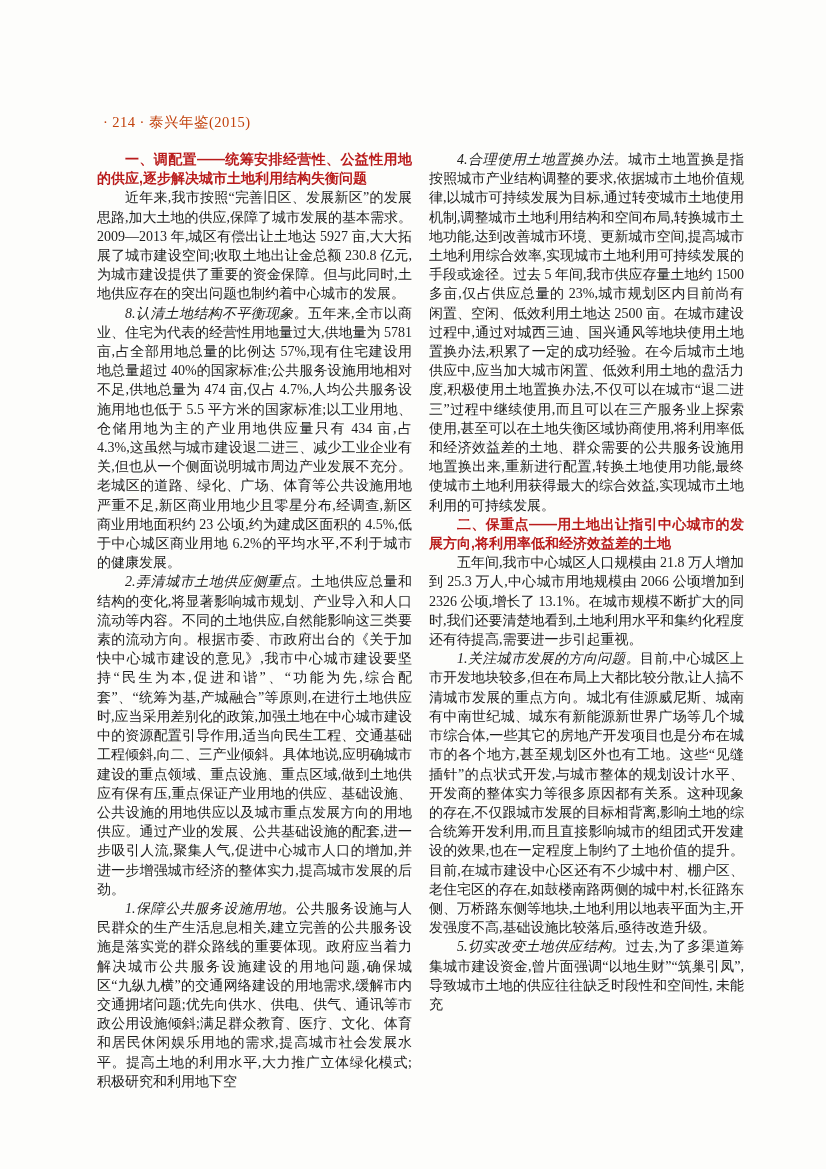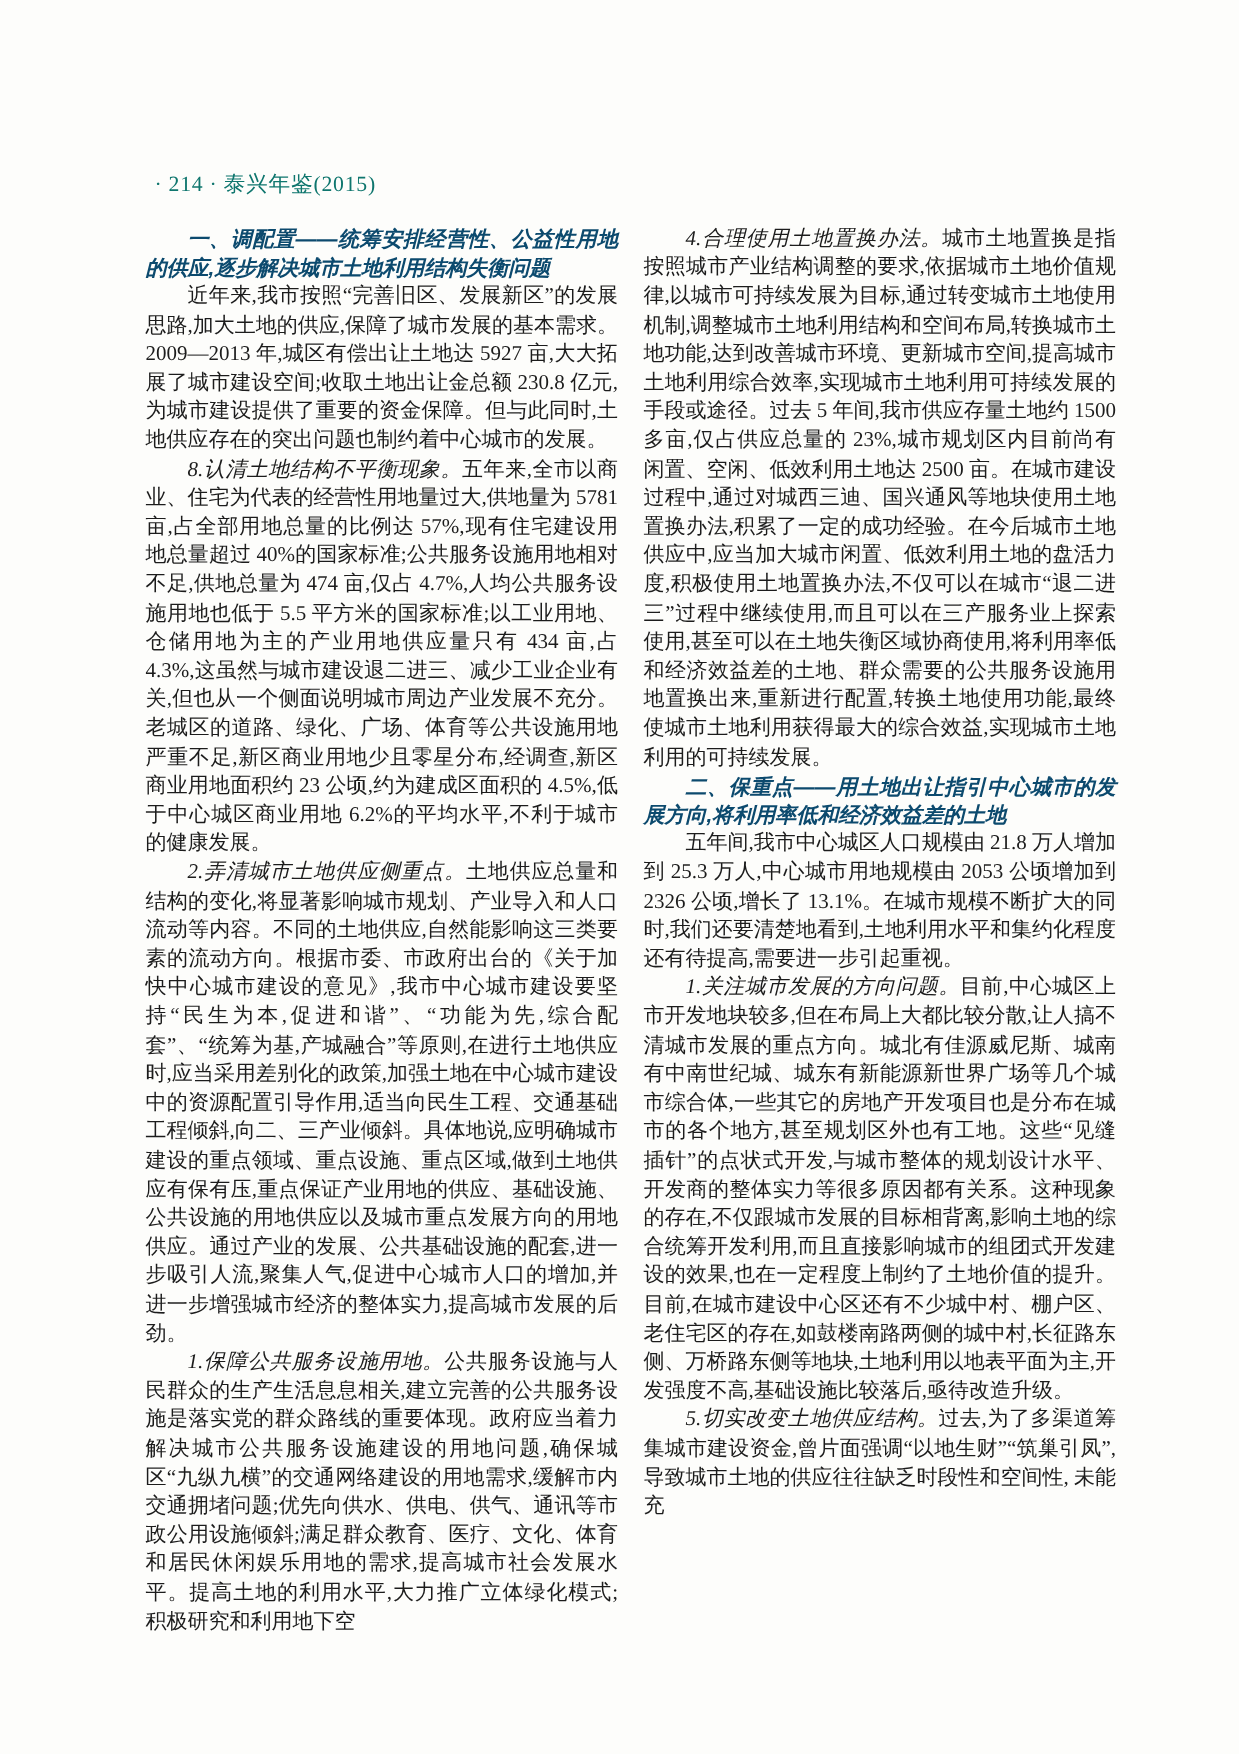--- a/index.html
+++ b/index.html
@@ -15,21 +15,21 @@
     position: absolute;
     inset: 0;
     background: #fdfdfb;
   }
   .running-header {
     position: absolute;
     left: 99px;
     top: 113px;
     font-size: 14.5px;
     letter-spacing: 0.5px;
-    color: #0f766e;
+    color: #c2410c;
     white-space: nowrap;
   }
   .running-header .dot { padding: 0 4px; }
   .running-header .pagenum { font-family: "Liberation Serif", serif; }
   .running-header .booktitle { font-weight: 500; }
   .columns {
     position: absolute;
     left: 97px;
     top: 150px;
     width: 648px;
@@ -42,22 +42,21 @@
     line-height: 19.2px;
     text-align: justify;
     text-justify: inter-character;
     color: #1c1c1c;
   }
   .col p { margin: 0; }
   .heading {
     font-family: "Liberation Sans", sans-serif;
     font-weight: bold;
     text-indent: 2em;
-    color: #0c4a6e;
-    font-style: italic;
+    color: #b91c1c;
   }
   .para { text-indent: 2em; }
   .para.no-indent { text-indent: 0; }
   .kai { font-style: italic; }
 </style>
 </head>
 <body>
 
 <div class="sheet">
 
@@ -71,20 +70,20 @@
       <p class="heading">一、调配置——统筹安排经营性、公益性用地的供应,逐步解决城市土地利用结构失衡问题</p>
       <p class="para">近年来,我市按照“完善旧区、发展新区”的发展思路,加大土地的供应,保障了城市发展的基本需求。2009—2013 年,城区有偿出让土地达 5927 亩,大大拓展了城市建设空间;收取土地出让金总额 230.8 亿元,为城市建设提供了重要的资金保障。但与此同时,土地供应存在的突出问题也制约着中心城市的发展。</p>
       <p class="para"><span class="kai">8.认清土地结构不平衡现象。</span><span>五年来,全市以商业、住宅为代表的经营性用地量过大,供地量为 5781 亩,占全部用地总量的比例达 57%,现有住宅建设用地总量超过 40%的国家标准;公共服务设施用地相对不足,供地总量为 474 亩,仅占 4.7%,人均公共服务设施用地也低于 5.5 平方米的国家标准;以工业用地、仓储用地为主的产业用地供应量只有 434 亩,占 4.3%,这虽然与城市建设退二进三、减少工业企业有关,但也从一个侧面说明城市周边产业发展不充分。老城区的道路、绿化、广场、体育等公共设施用地严重不足,新区商业用地少且零星分布,经调查,新区商业用地面积约 23 公顷,约为建成区面积的 4.5%,低于中心城区商业用地 6.2%的平均水平,不利于城市的健康发展。</span></p>
       <p class="para"><span class="kai">2.弄清城市土地供应侧重点。</span><span>土地供应总量和结构的变化,将显著影响城市规划、产业导入和人口流动等内容。不同的土地供应,自然能影响这三类要素的流动方向。根据市委、市政府出台的《关于加快中心城市建设的意见》,我市中心城市建设要坚持“民生为本,促进和谐”、“功能为先,综合配套”、“统筹为基,产城融合”等原则,在进行土地供应时,应当采用差别化的政策,加强土地在中心城市建设中的资源配置引导作用,适当向民生工程、交通基础工程倾斜,向二、三产业倾斜。具体地说,应明确城市建设的重点领域、重点设施、重点区域,做到土地供应有保有压,重点保证产业用地的供应、基础设施、公共设施的用地供应以及城市重点发展方向的用地供应。通过产业的发展、公共基础设施的配套,进一步吸引人流,聚集人气,促进中心城市人口的增加,并进一步增强城市经济的整体实力,提高城市发展的后劲。</span></p>
       <p class="para"><span class="kai">1.保障公共服务设施用地。</span><span>公共服务设施与人民群众的生产生活息息相关,建立完善的公共服务设施是落实党的群众路线的重要体现。政府应当着力解决城市公共服务设施建设的用地问题,确保城区“九纵九横”的交通网络建设的用地需求,缓解市内交通拥堵问题;优先向供水、供电、供气、通讯等市政公用设施倾斜;满足群众教育、医疗、文化、体育和居民休闲娱乐用地的需求,提高城市社会发展水平。提高土地的利用水平,大力推广立体绿化模式;积极研究和利用地下空</span></p>
     </div>
 
     <div class="col">
       <p class="para"><span class="kai">4.合理使用土地置换办法。</span><span>城市土地置换是指按照城市产业结构调整的要求,依据城市土地价值规律,以城市可持续发展为目标,通过转变城市土地使用机制,调整城市土地利用结构和空间布局,转换城市土地功能,达到改善城市环境、更新城市空间,提高城市土地利用综合效率,实现城市土地利用可持续发展的手段或途径。过去 5 年间,我市供应存量土地约 1500 多亩,仅占供应总量的 23%,城市规划区内目前尚有闲置、空闲、低效利用土地达 2500 亩。在城市建设过程中,通过对城西三迪、国兴通风等地块使用土地置换办法,积累了一定的成功经验。在今后城市土地供应中,应当加大城市闲置、低效利用土地的盘活力度,积极使用土地置换办法,不仅可以在城市“退二进三”过程中继续使用,而且可以在三产服务业上探索使用,甚至可以在土地失衡区域协商使用,将利用率低和经济效益差的土地、群众需要的公共服务设施用地置换出来,重新进行配置,转换土地使用功能,最终使城市土地利用获得最大的综合效益,实现城市土地利用的可持续发展。</span></p>
       <p class="heading">二、保重点——用土地出让指引中心城市的发展方向,将利用率低和经济效益差的土地</p>
-      <p class="para">五年间,我市中心城区人口规模由 21.8 万人增加到 25.3 万人,中心城市用地规模由 2053 公顷增加到 2326 公顷,增长了 13.1%。在城市规模不断扩大的同时,我们还要清楚地看到,土地利用水平和集约化程度还有待提高,需要进一步引起重视。</p>
+      <p class="para">五年间,我市中心城区人口规模由 21.8 万人增加到 25.3 万人,中心城市用地规模由 2066 公顷增加到 2326 公顷,增长了 13.1%。在城市规模不断扩大的同时,我们还要清楚地看到,土地利用水平和集约化程度还有待提高,需要进一步引起重视。</p>
       <p class="para"><span class="kai">1.关注城市发展的方向问题。</span><span>目前,中心城区上市开发地块较多,但在布局上大都比较分散,让人搞不清城市发展的重点方向。城北有佳源威尼斯、城南有中南世纪城、城东有新能源新世界广场等几个城市综合体,一些其它的房地产开发项目也是分布在城市的各个地方,甚至规划区外也有工地。这些“见缝插针”的点状式开发,与城市整体的规划设计水平、开发商的整体实力等很多原因都有关系。这种现象的存在,不仅跟城市发展的目标相背离,影响土地的综合统筹开发利用,而且直接影响城市的组团式开发建设的效果,也在一定程度上制约了土地价值的提升。目前,在城市建设中心区还有不少城中村、棚户区、老住宅区的存在,如鼓楼南路两侧的城中村,长征路东侧、万桥路东侧等地块,土地利用以地表平面为主,开发强度不高,基础设施比较落后,亟待改造升级。</span></p>
       <p class="para"><span class="kai">5.切实改变土地供应结构。</span><span>过去,为了多渠道筹集城市建设资金,曾片面强调“以地生财”“筑巢引凤”,导致城市土地的供应往往缺乏时段性和空间性, 未能充</span></p>
     </div>
 
   </div>
 
 </div>
 
 </body></html>

